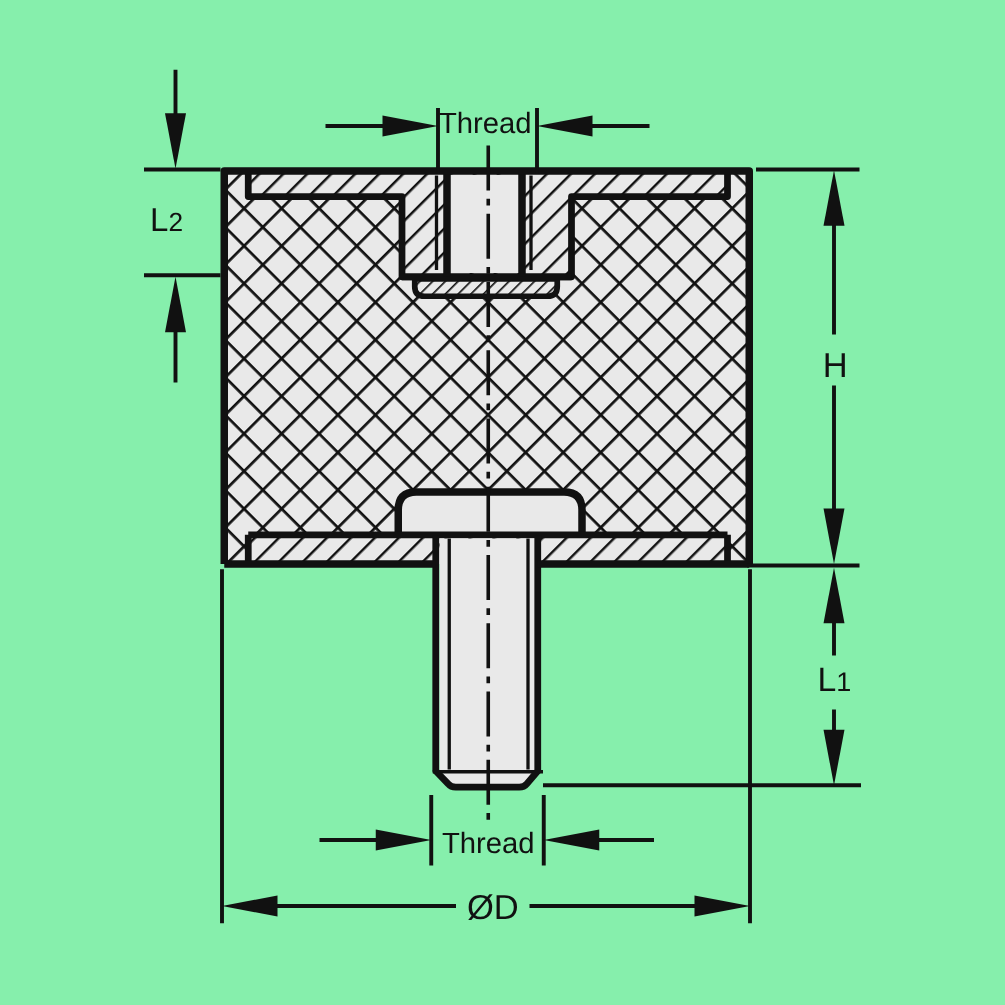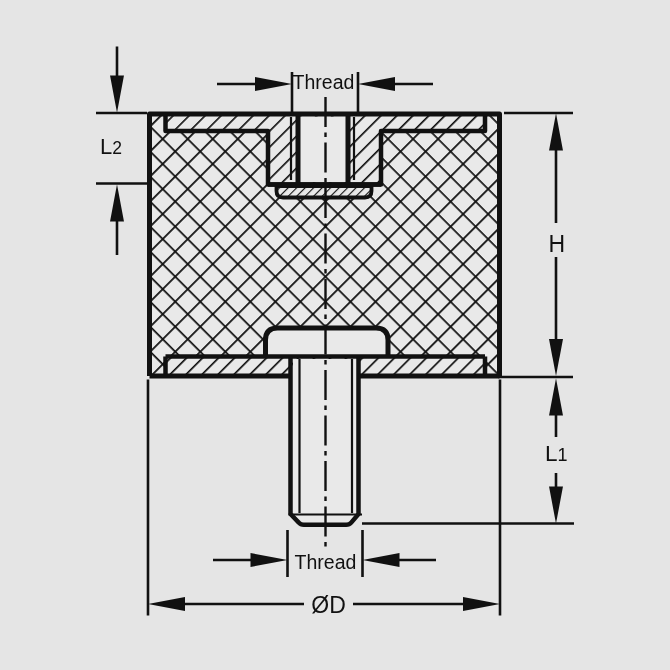--- a/index.html
+++ b/index.html
@@ -1,16 +1,16 @@
 <!DOCTYPE html>
 <html><head>
 <meta charset="utf-8">
 <style>
   html,body{margin:0;padding:0;background:#ffffff;}
-  .wrap{width:670px;height:670px;position:relative;background:#e5e5e5;}
+  .wrap{width:670px;height:670px;position:relative;background:#86efac;}
   text{font-family:"Liberation Sans", sans-serif;fill:#111;}
 </style>
 </head>
 <body>
 <div class="wrap">
 <svg width="670" height="670" viewBox="0 0 670 670">
 <defs>
   <pattern id="xhatch" patternUnits="userSpaceOnUse" width="17.7" height="17.7" patternTransform="rotate(45 0 0)">
     <rect width="17.7" height="17.7" fill="#e9e9e9"></rect>
     <path d="M0 0 H17.7 M0 0 V17.7" stroke="#111" stroke-width="3.6"></path>

